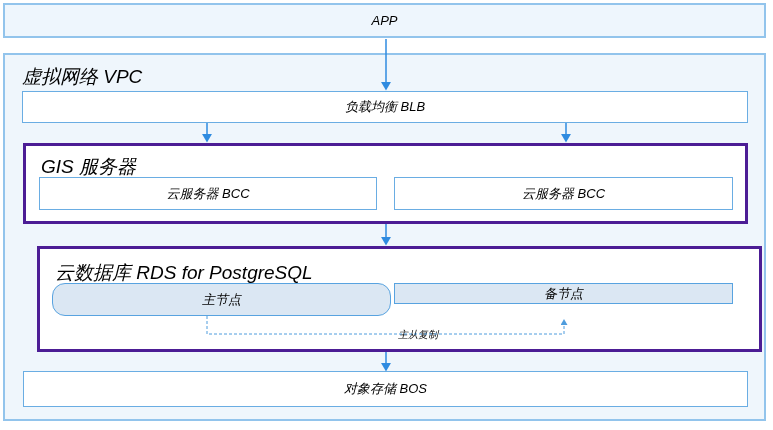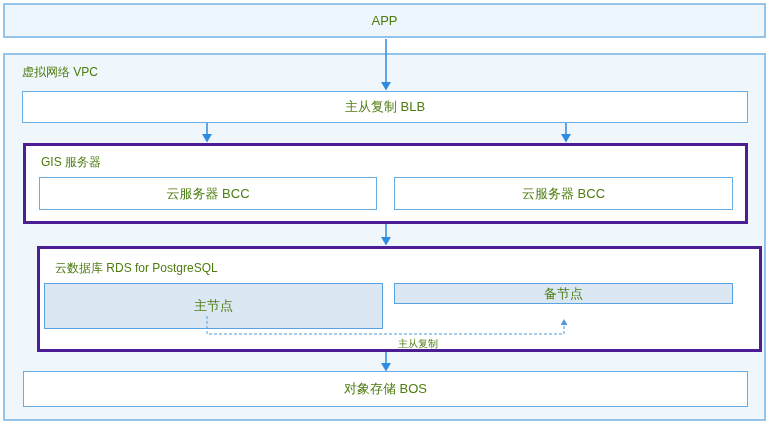--- a/index.html
+++ b/index.html
@@ -1,71 +1,71 @@
 <!DOCTYPE html>
 <html><head>
 <meta charset="utf-8">
 <style>
   html,body{margin:0;padding:0;background:#ffffff;}
   .canvas{
     position:relative;width:773px;height:430px;background:#ffffff;
     font-family:"Liberation Sans","DejaVu Sans",sans-serif;
-    color:#4d7c0f;overflow:hidden;
+    color:#000000;overflow:hidden;font-style:italic;
   }
   .box{position:absolute;box-sizing:border-box;}
   .centered{display:flex;align-items:center;justify-content:center;font-size:13px;}
   .outer{background:#eef6fd;border:2px solid #92c4ec;}
   .vpc{background:#eff6fc;border:2px solid #92c4ec;}
   .white-box{background:#ffffff;border:1px solid #6aade3;}
   .group{background:#ffffff;border:3px solid #4c1d95;}
   .node{background:#dbe7f3;border:1px solid #58a3e0;}
-  .container-label{position:absolute;font-size:12px;white-space:nowrap;}
+  .container-label{position:absolute;font-size:19px;white-space:nowrap;}
   .repl-label{position:absolute;font-size:10px;white-space:nowrap;transform:translateX(-50%);}
   svg.arrows{position:absolute;left:0;top:0;pointer-events:none;}
 </style>
 </head>
 <body>
 
 <div class="canvas">
 
   <div class="box outer centered" style="left:3px;top:3px;width:763px;height:35px;">
     <span>APP</span>
   </div>
 
   <div class="box vpc" style="left:3px;top:53px;width:763px;height:368px;">
     <span class="container-label" style="left:17px;top:9px;">虚拟网络 VPC</span>
   </div>
 
   <div class="box white-box centered" style="left:22px;top:91px;width:726px;height:32px;">
-    <span>主从复制 BLB</span>
+    <span>负载均衡 BLB</span>
   </div>
 
   <div class="box group" style="left:23px;top:143px;width:725px;height:81px;">
     <span class="container-label" style="left:15px;top:8px;">GIS 服务器</span>
   </div>
 
   <div class="box white-box centered" style="left:39px;top:177px;width:338px;height:33px;">
     <span>云服务器 BCC</span>
   </div>
   <div class="box white-box centered" style="left:394px;top:177px;width:339px;height:33px;">
     <span>云服务器 BCC</span>
   </div>
 
   <div class="box group" style="left:23px;top:246px;width:725px;height:106px;margin-left:14px;">
     <span class="container-label" style="left:15px;top:11px;">云数据库 RDS for PostgreSQL</span>
   </div>
 
-  <div class="box node centered" style="left:44px;top:283px;width:339px;height:46px;">
+  <div class="box node centered" style="left:52px;top:283px;width:339px;height:33px;border-radius:13px;">
     <span>主节点</span>
   </div>
   <div class="box node centered" style="left:394px;top:283px;width:339px;height:21px;">
     <span>备节点</span>
   </div>
 
-  <span class="repl-label" style="left:386px;top:337px;margin-left:32px;">主从复制</span>
+  <span class="repl-label" style="left:386px;top:328px;margin-left:32px;">主从复制</span>
 
   <div class="box white-box centered" style="left:23px;top:371px;width:725px;height:36px;">
     <span>对象存储 BOS</span>
   </div>
 
   <svg class="arrows" width="773" height="430" viewBox="0 0 773 430">
     <defs>
       <marker id="ah" markerWidth="8" markerHeight="8" refX="3" refY="3.5" orient="auto">
         <path d="M0,0 L6,3.5 L0,7 Z" fill="#2f8be0"></path>
       </marker>

